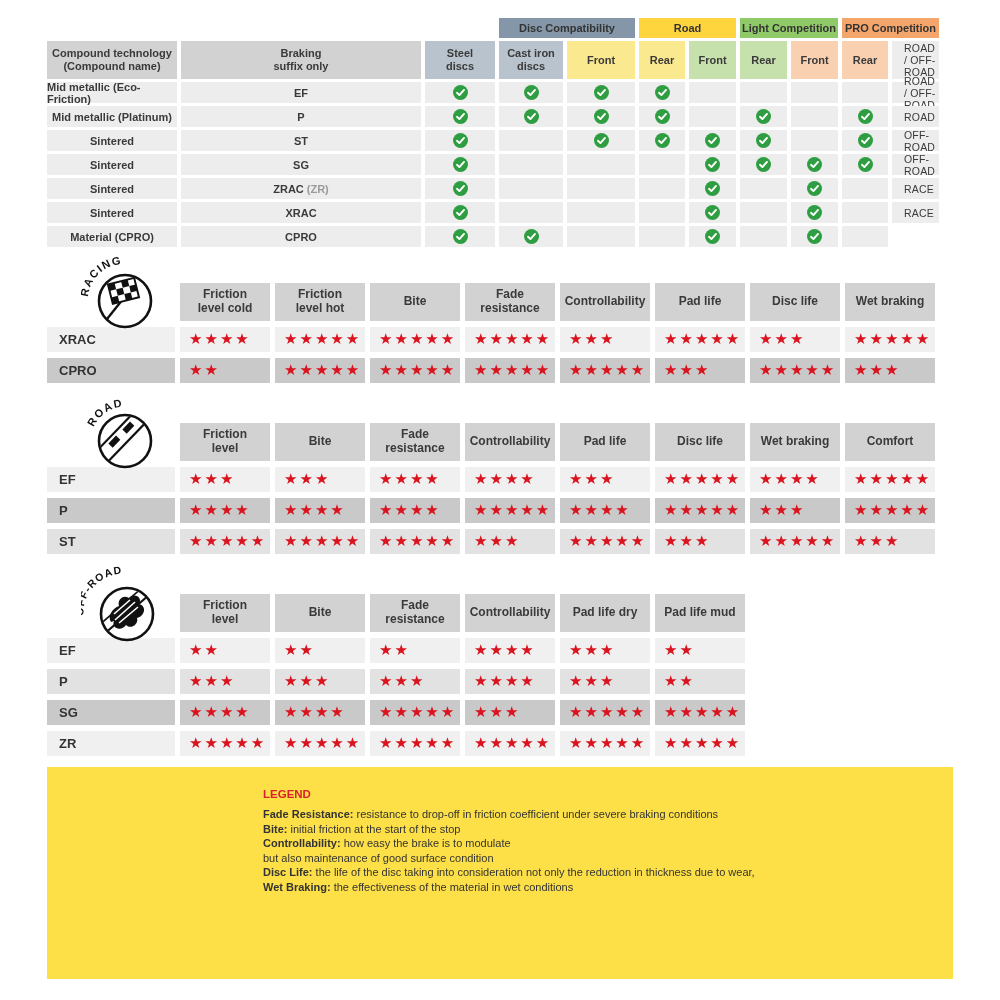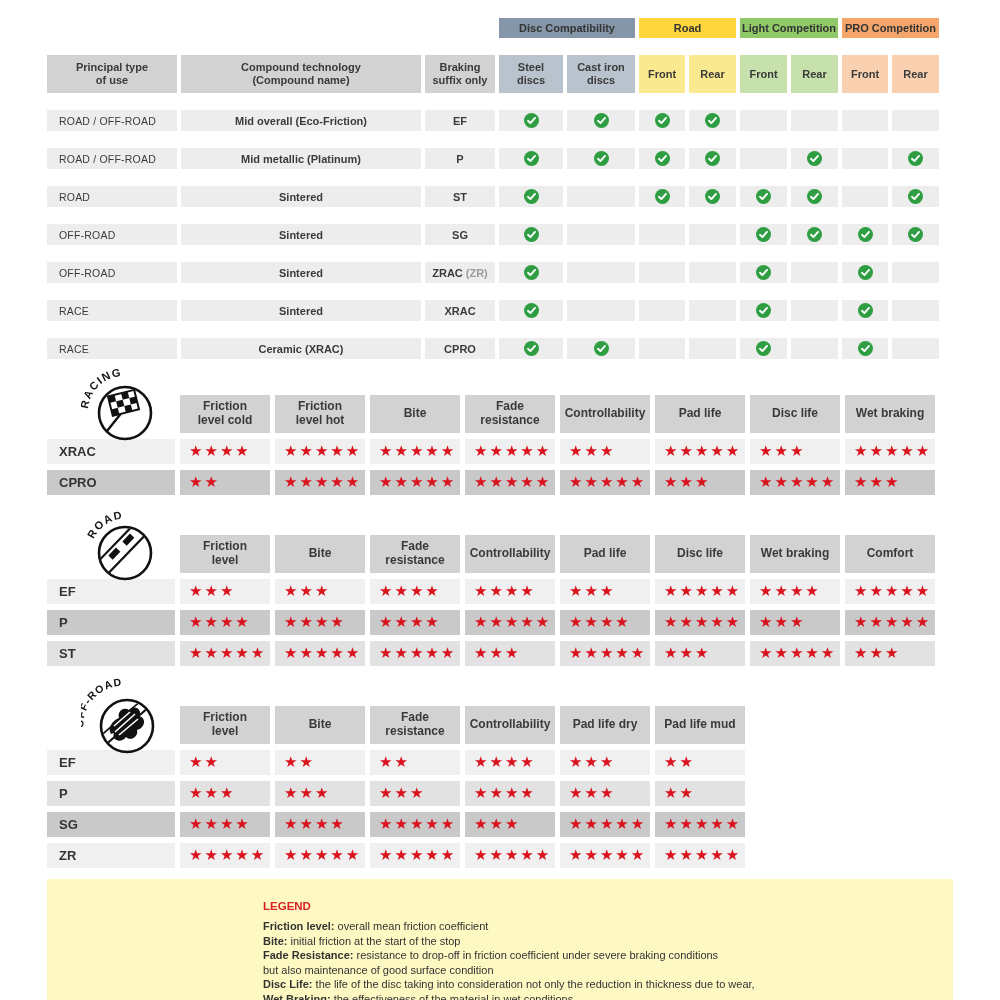--- a/index.html
+++ b/index.html
@@ -5,21 +5,21 @@
   * { margin:0; padding:0; box-sizing:border-box; }
   html,body { background:#fff; }
   #page {
     width:1000px; height:1000px; position:relative; background:#fff; overflow:hidden;
     font-family:"Liberation Sans","DejaVu Sans",sans-serif; color:#3a3a3a;
   }
   
   .ctable {
     display:grid;
     grid-template-columns:130px 240px 70px 64px 68px 46px 47px 47px 47px 46px 47px;
-    gap:17px 4px;
+    gap:3px 4px;
     margin:18px 0 0 47px;
   }
   .ghead {
     display:flex; align-items:center; justify-content:center;
     font-size:11px; font-weight:bold; color:#333;
   }
   .mhead,.shead {
     display:flex; flex-direction:column; align-items:center; justify-content:center;
     font-size:11px; font-weight:bold; line-height:1.15; text-align:center; color:#3a3a3a;
     background:#d2d2d2;
@@ -64,24 +64,20 @@
 
 <div id="page">
 
   <div class="ctable" style="grid-template-rows: 20px 38px repeat(7, 21px);">
       <div class="blank" style="grid-column: span 3;"></div>
       <div class="ghead" style="background: rgb(132, 150, 167); grid-column: span 2;">Disc Compatibility</div>
       <div class="ghead" style="background: rgb(255, 213, 62); grid-column: span 2;">Road</div>
       <div class="ghead" style="background: rgb(144, 201, 104); grid-column: span 2;">Light Competition</div>
       <div class="ghead" style="background: rgb(243, 165, 108); grid-column: span 2;">PRO Competition</div>
       <div class="mhead">
-        <span>Principal type</span>
-        <span>of use</span>
-      </div>
-      <div class="mhead">
         <span>Compound technology</span>
         <span>(Compound name)</span>
       </div>
       <div class="mhead">
         <span>Braking</span>
         <span>suffix only</span>
       </div>
       <div class="shead" style="background: rgb(185, 195, 205);">
         <span>Steel</span>
         <span>discs</span>
@@ -102,21 +98,21 @@
       <div class="shead" style="background: rgb(198, 225, 172);">
         <span>Rear</span>
       </div>
       <div class="shead" style="background: rgb(249, 209, 177);">
         <span>Front</span>
       </div>
       <div class="shead" style="background: rgb(249, 209, 177);">
         <span>Rear</span>
       </div>
       <div class="cell left">ROAD / OFF-ROAD</div>
-      <div class="cell bold">Mid overall (Eco-Friction)</div>
+      <div class="cell bold">Mid metallic (Eco-Friction)</div>
       <div class="cell bold">EF</div>
       <div class="cell">
         <svg width="15" height="15" viewBox="0 0 15 15">
           <circle cx="7.5" cy="7.5" r="7.5" fill="#2f9e43"></circle>
           <path d="M4 7.8 L6.4 10.1 L11 4.9" fill="none" stroke="#fff" stroke-width="1.9" stroke-linecap="round" stroke-linejoin="round"></path>
         </svg>
       </div>
       <div class="cell">
         <svg width="15" height="15" viewBox="0 0 15 15">
           <circle cx="7.5" cy="7.5" r="7.5" fill="#2f9e43"></circle>
@@ -303,21 +299,21 @@
       </div>
       <div class="cell"></div>
       <div class="cell">
         <svg width="15" height="15" viewBox="0 0 15 15">
           <circle cx="7.5" cy="7.5" r="7.5" fill="#2f9e43"></circle>
           <path d="M4 7.8 L6.4 10.1 L11 4.9" fill="none" stroke="#fff" stroke-width="1.9" stroke-linecap="round" stroke-linejoin="round"></path>
         </svg>
       </div>
       <div class="cell"></div>
       <div class="cell left">RACE</div>
-      <div class="cell bold">Ceramic (XRAC)</div>
+      <div class="cell bold">Material (CPRO)</div>
       <div class="cell bold">CPRO</div>
       <div class="cell">
         <svg width="15" height="15" viewBox="0 0 15 15">
           <circle cx="7.5" cy="7.5" r="7.5" fill="#2f9e43"></circle>
           <path d="M4 7.8 L6.4 10.1 L11 4.9" fill="none" stroke="#fff" stroke-width="1.9" stroke-linecap="round" stroke-linejoin="round"></path>
         </svg>
       </div>
       <div class="cell">
         <svg width="15" height="15" viewBox="0 0 15 15">
           <circle cx="7.5" cy="7.5" r="7.5" fill="#2f9e43"></circle>
@@ -686,25 +682,25 @@
         </div>
         <div class="rstars" style="background: rgb(240, 240, 240);">
           <span class="stars" style="color: rgb(217, 20, 31);">★★★★★</span>
         </div>
         <div class="rstars" style="background: rgb(240, 240, 240);">
           <span class="stars" style="color: rgb(217, 20, 31);">★★★★★</span>
         </div>
       </div>
   </div>
 
-  <div class="legend" style="background: #fef9c3; margin-top: 11px;">
+  <div class="legend" style="background: #fde047; margin-top: 11px;">
     <div class="legend-title" style="color: rgb(217, 32, 44);">LEGEND</div>
     <div>
-        <div class="legend-line"><b>Friction level:</b> overall mean friction coefficient</div>
+        <div class="legend-line"><b>Fade Resistance:</b> resistance to drop-off in friction coefficient under severe braking conditions</div>
         <div class="legend-line"><b>Bite:</b> initial friction at the start of the stop</div>
-        <div class="legend-line"><b>Fade Resistance:</b> resistance to drop-off in friction coefficient under severe braking conditions</div>
+        <div class="legend-line"><b>Controllability:</b> how easy the brake is to modulate</div>
         <div class="legend-line">but also maintenance of good surface condition</div>
         <div class="legend-line"><b>Disc Life:</b> the life of the disc taking into consideration not only the reduction in thickness due to wear,</div>
         <div class="legend-line"><b>Wet Braking:</b> the effectiveness of the material in wet conditions</div>
       </div>
   </div>
 
 </div>
 
 </body></html>

